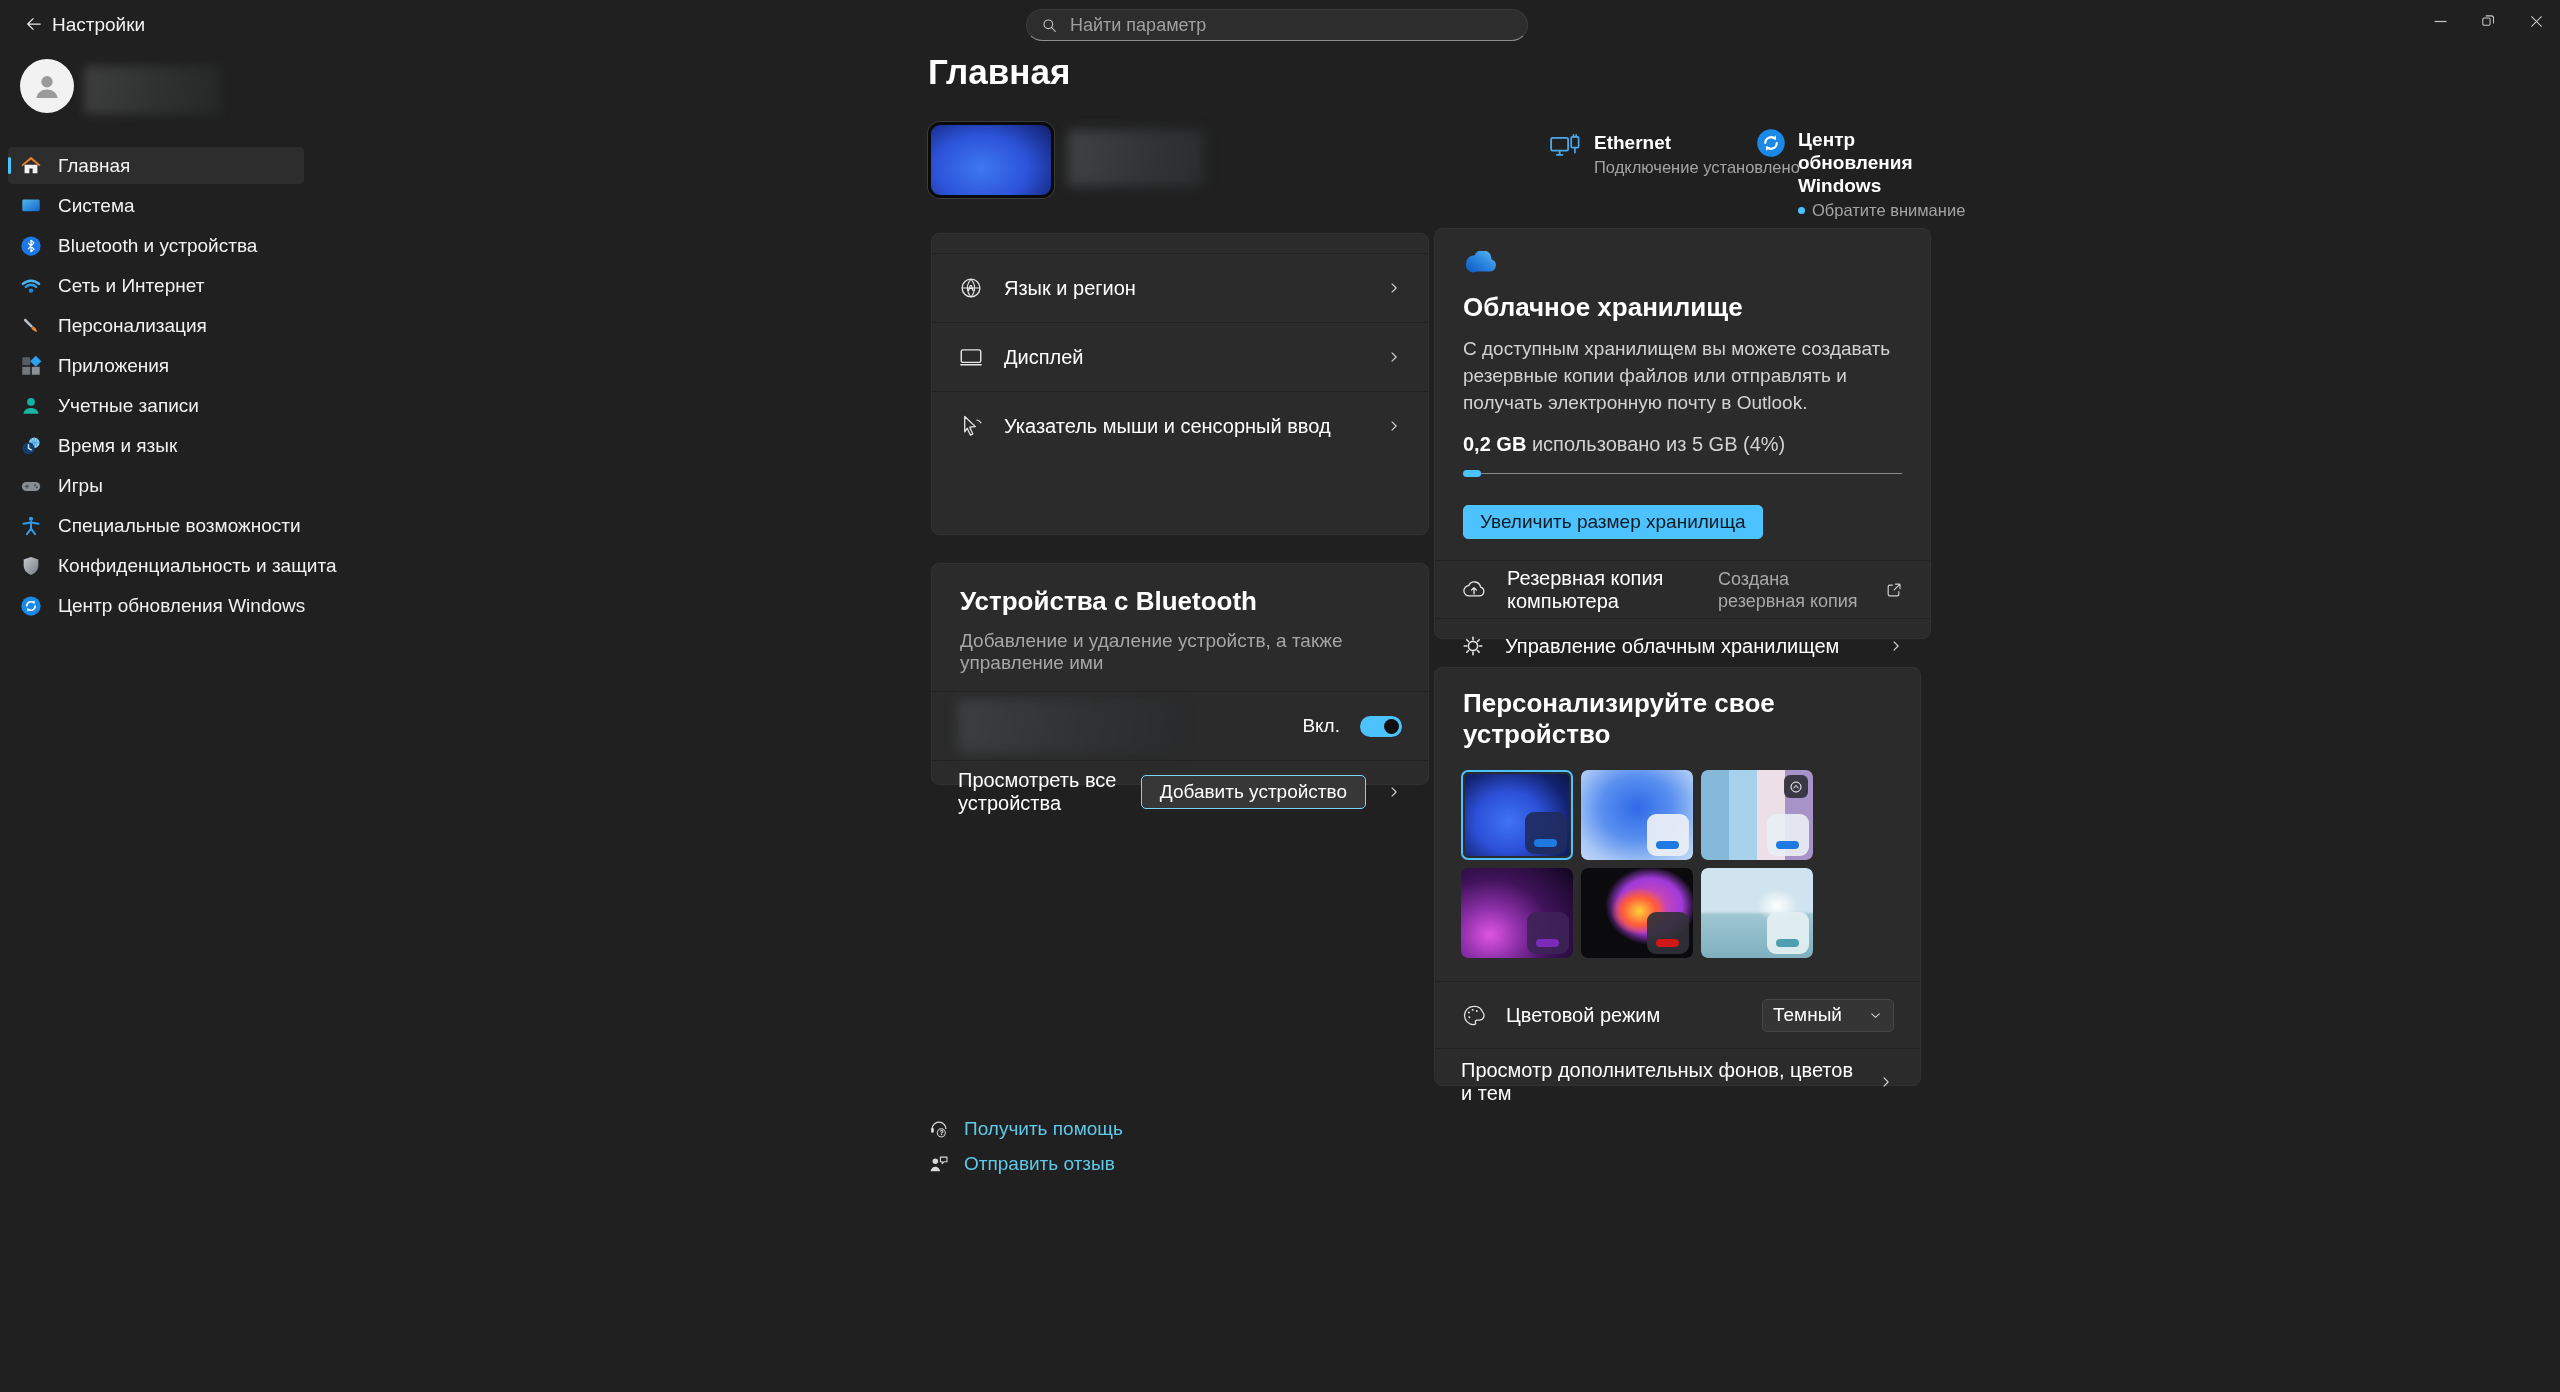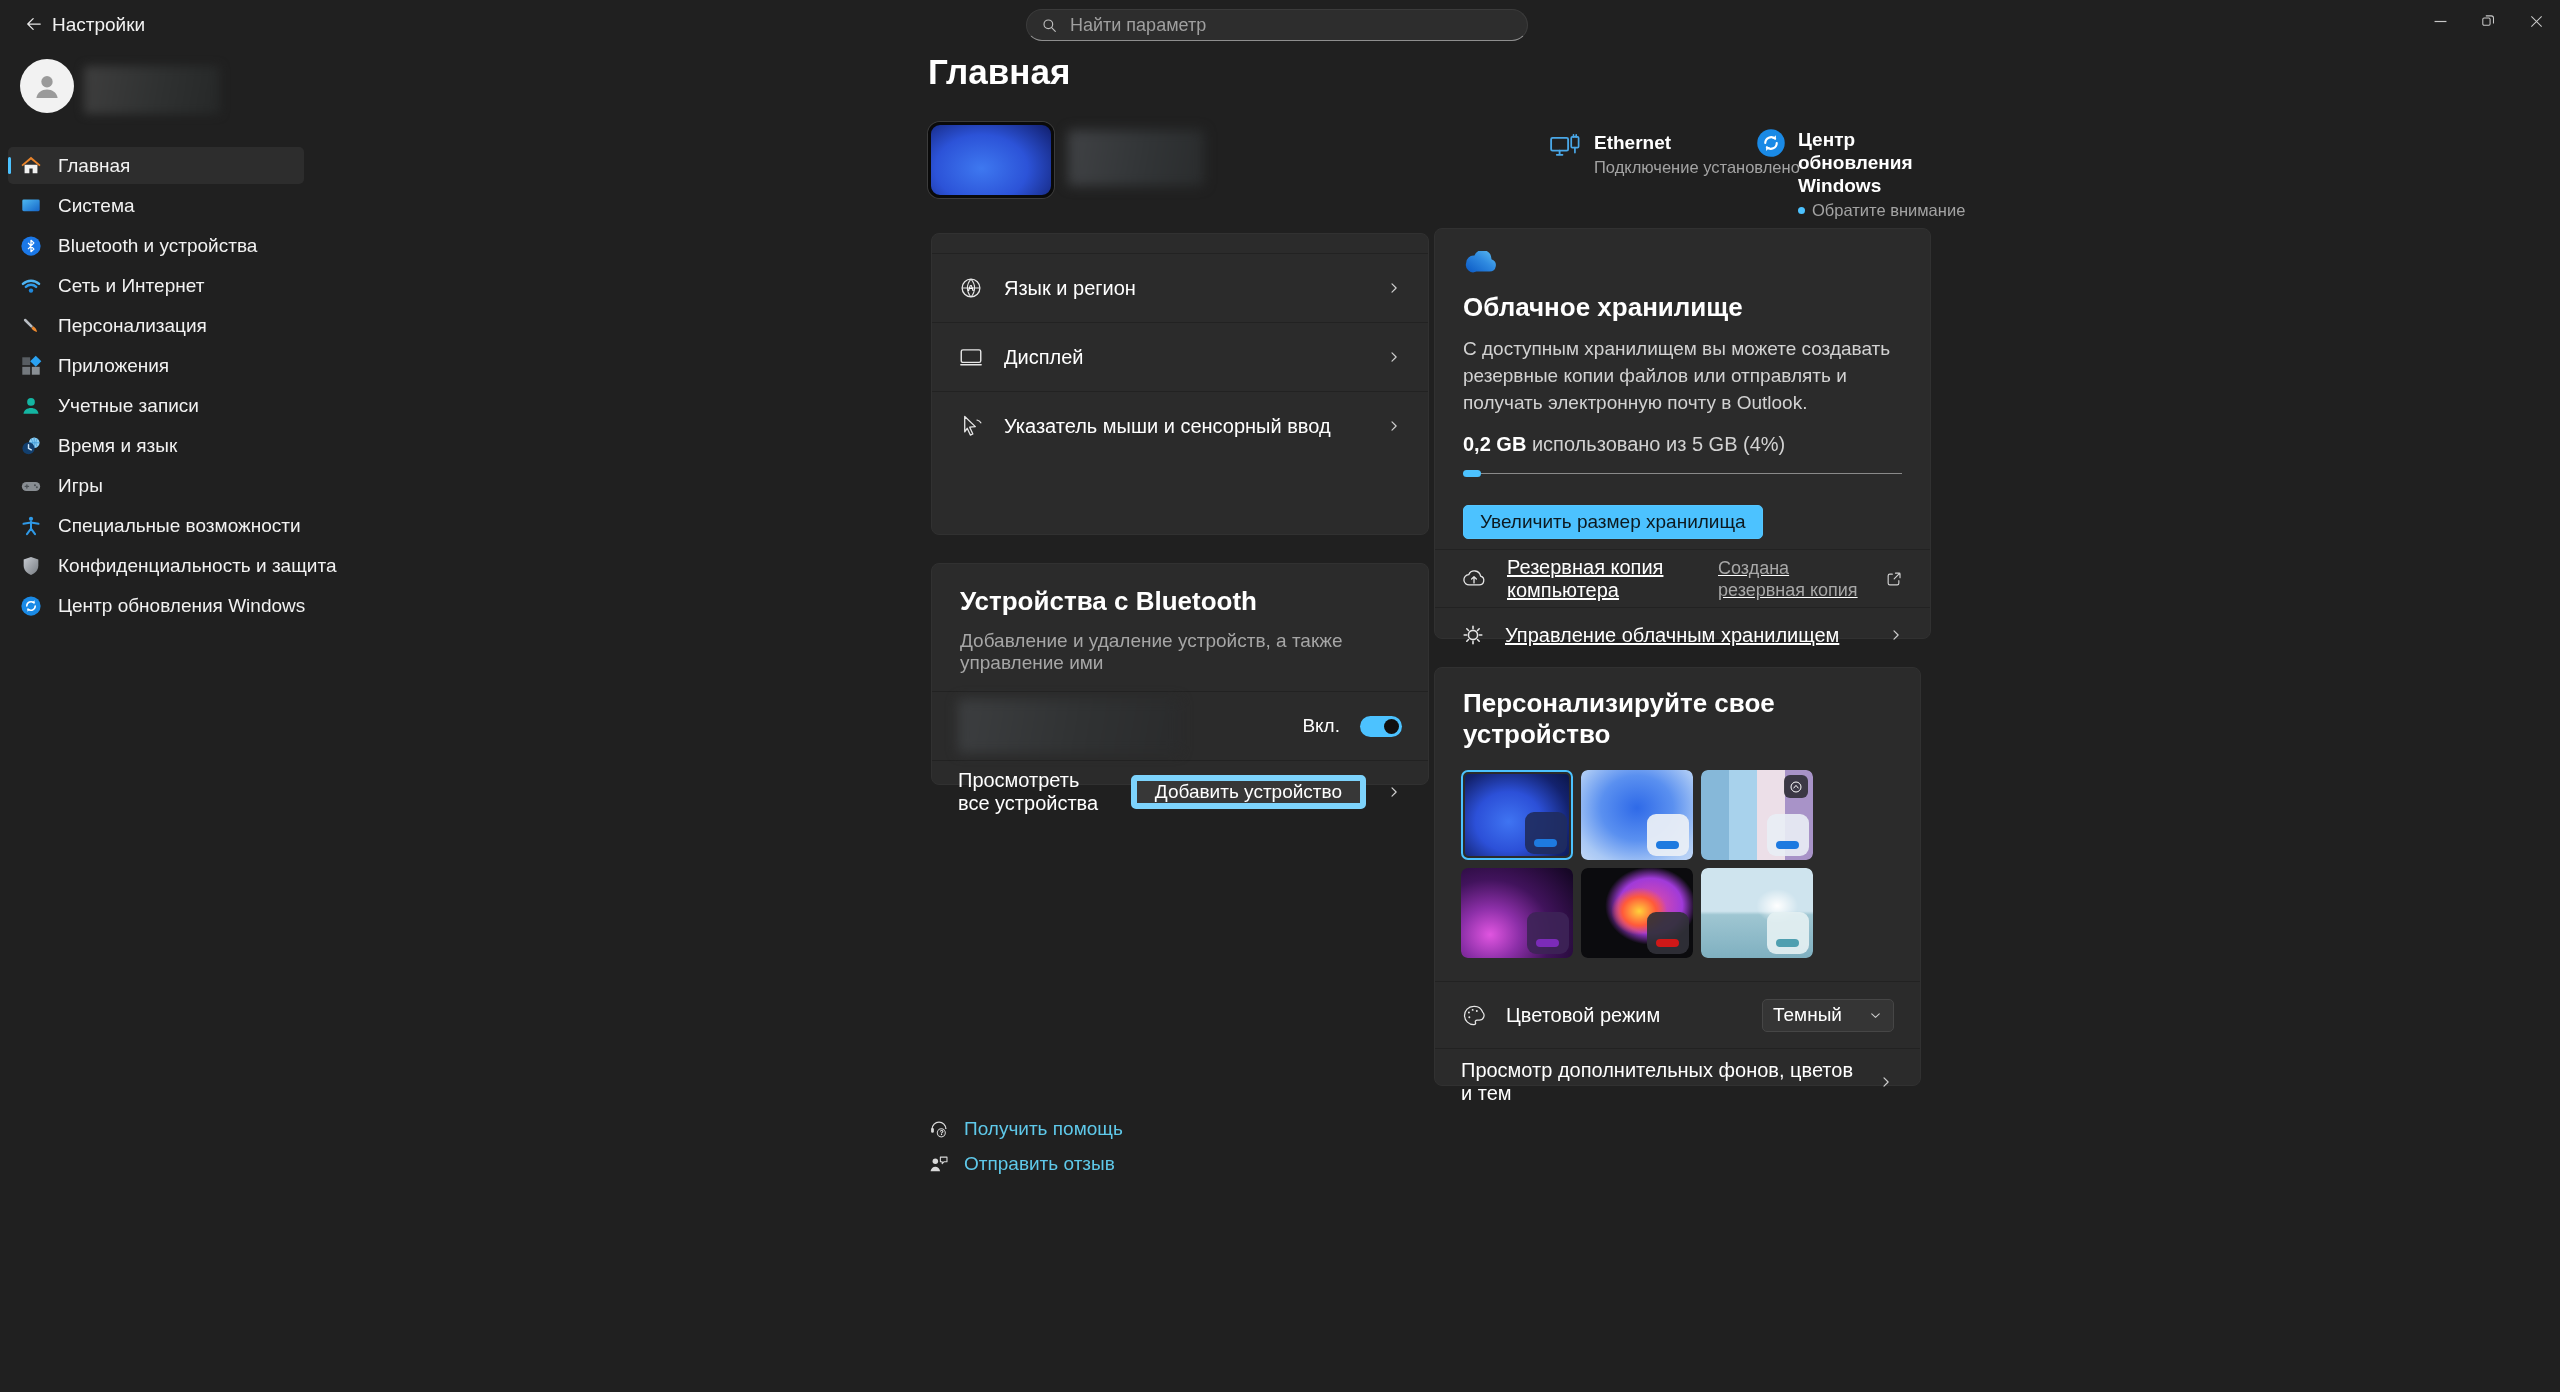--- a/index.html
+++ b/index.html
@@ -66,36 +66,36 @@
   .card1{left:931px;top:233px;width:498px;height:302px;}
   .card1 .rowitem{height:69px;}
   .card2{left:931px;top:563px;width:498px;height:222px;}
   .row-device{height:69px;}
   .dev-blur{width:222px;height:54px;border-radius:4px;
       background:linear-gradient(100deg,#3c3e40,#303233 55%,#2a2b2c);filter:blur(6px);}
   .toggle-label{font-size:19px;margin-left:auto;}
   .toggle{width:42px;height:21px;border-radius:11px;background:#4cc2ff;position:relative;flex:0 0 42px;}
   .toggle .knob{position:absolute;right:3px;top:3px;width:15px;height:15px;border-radius:50%;background:#101010;}
   .row-bottom{height:62px;}
-  .btn-secondary{height:34px;padding:0 18px;background:#373737;border:6px solid #7dd3fc;border-radius:5px;
+  .btn-secondary{height:34px;padding:0 18px;background:#373737;border:1px solid #7dd3fc;border-radius:5px;
       color:#fff;font-size:19px;font-family:inherit;}
 
   .card3{left:1434px;top:228px;width:497px;height:411px;}
   .c3-top{padding:22px 28px 0;}
   .cloud-title{font-size:26px;font-weight:600;margin:19px 0 0;}
   .cloud-desc{font-size:19px;line-height:27px;color:#d2d2d2;margin-top:12px;}
   .usage{font-size:20px;margin-top:17px;}
   .usage b{font-weight:700;}
   .usage span{color:#d2d2d2;}
   .pbar{position:relative;height:7px;margin-top:14px;}
   .pbar .track{position:absolute;left:0;right:0;top:3px;height:1px;background:#8a8a8a;}
   .pbar .fill{position:absolute;left:0;top:0;height:7px;border-radius:4px;background:#4cc2ff;}
   .btn-accent{margin-top:28px;height:34px;padding:0 16px;background:#4cc2ff;border:1px solid #54c6ff;border-radius:5px;
       color:#0d1a20;font-size:19px;font-family:inherit;}
-  .c3-rows{margin-top:10px;text-decoration:underline;}
+  .c3-rows{margin-top:21px;}
   .row-backup{height:58px;}
   .right-note{width:146px;font-size:18px;line-height:22px;color:#a8a8a8;}
   .row-manage{height:55px;}
 
   .card4{left:1434px;top:667px;width:487px;height:419px;}
   .thumb-grid{display:grid;grid-template-columns:repeat(3,112px);gap:8px;margin:20px 0 0 26px;}
   .thumb{position:relative;width:112px;height:90px;border-radius:7px;box-sizing:border-box;overflow:hidden;}
   .thumb.sel{border:2px solid #4cc2ff;padding:2px;overflow:visible;}
   .thumb .img{width:100%;height:100%;border-radius:6px;position:relative;overflow:hidden;}
   .thumb.sel .img{border-radius:4px;}

